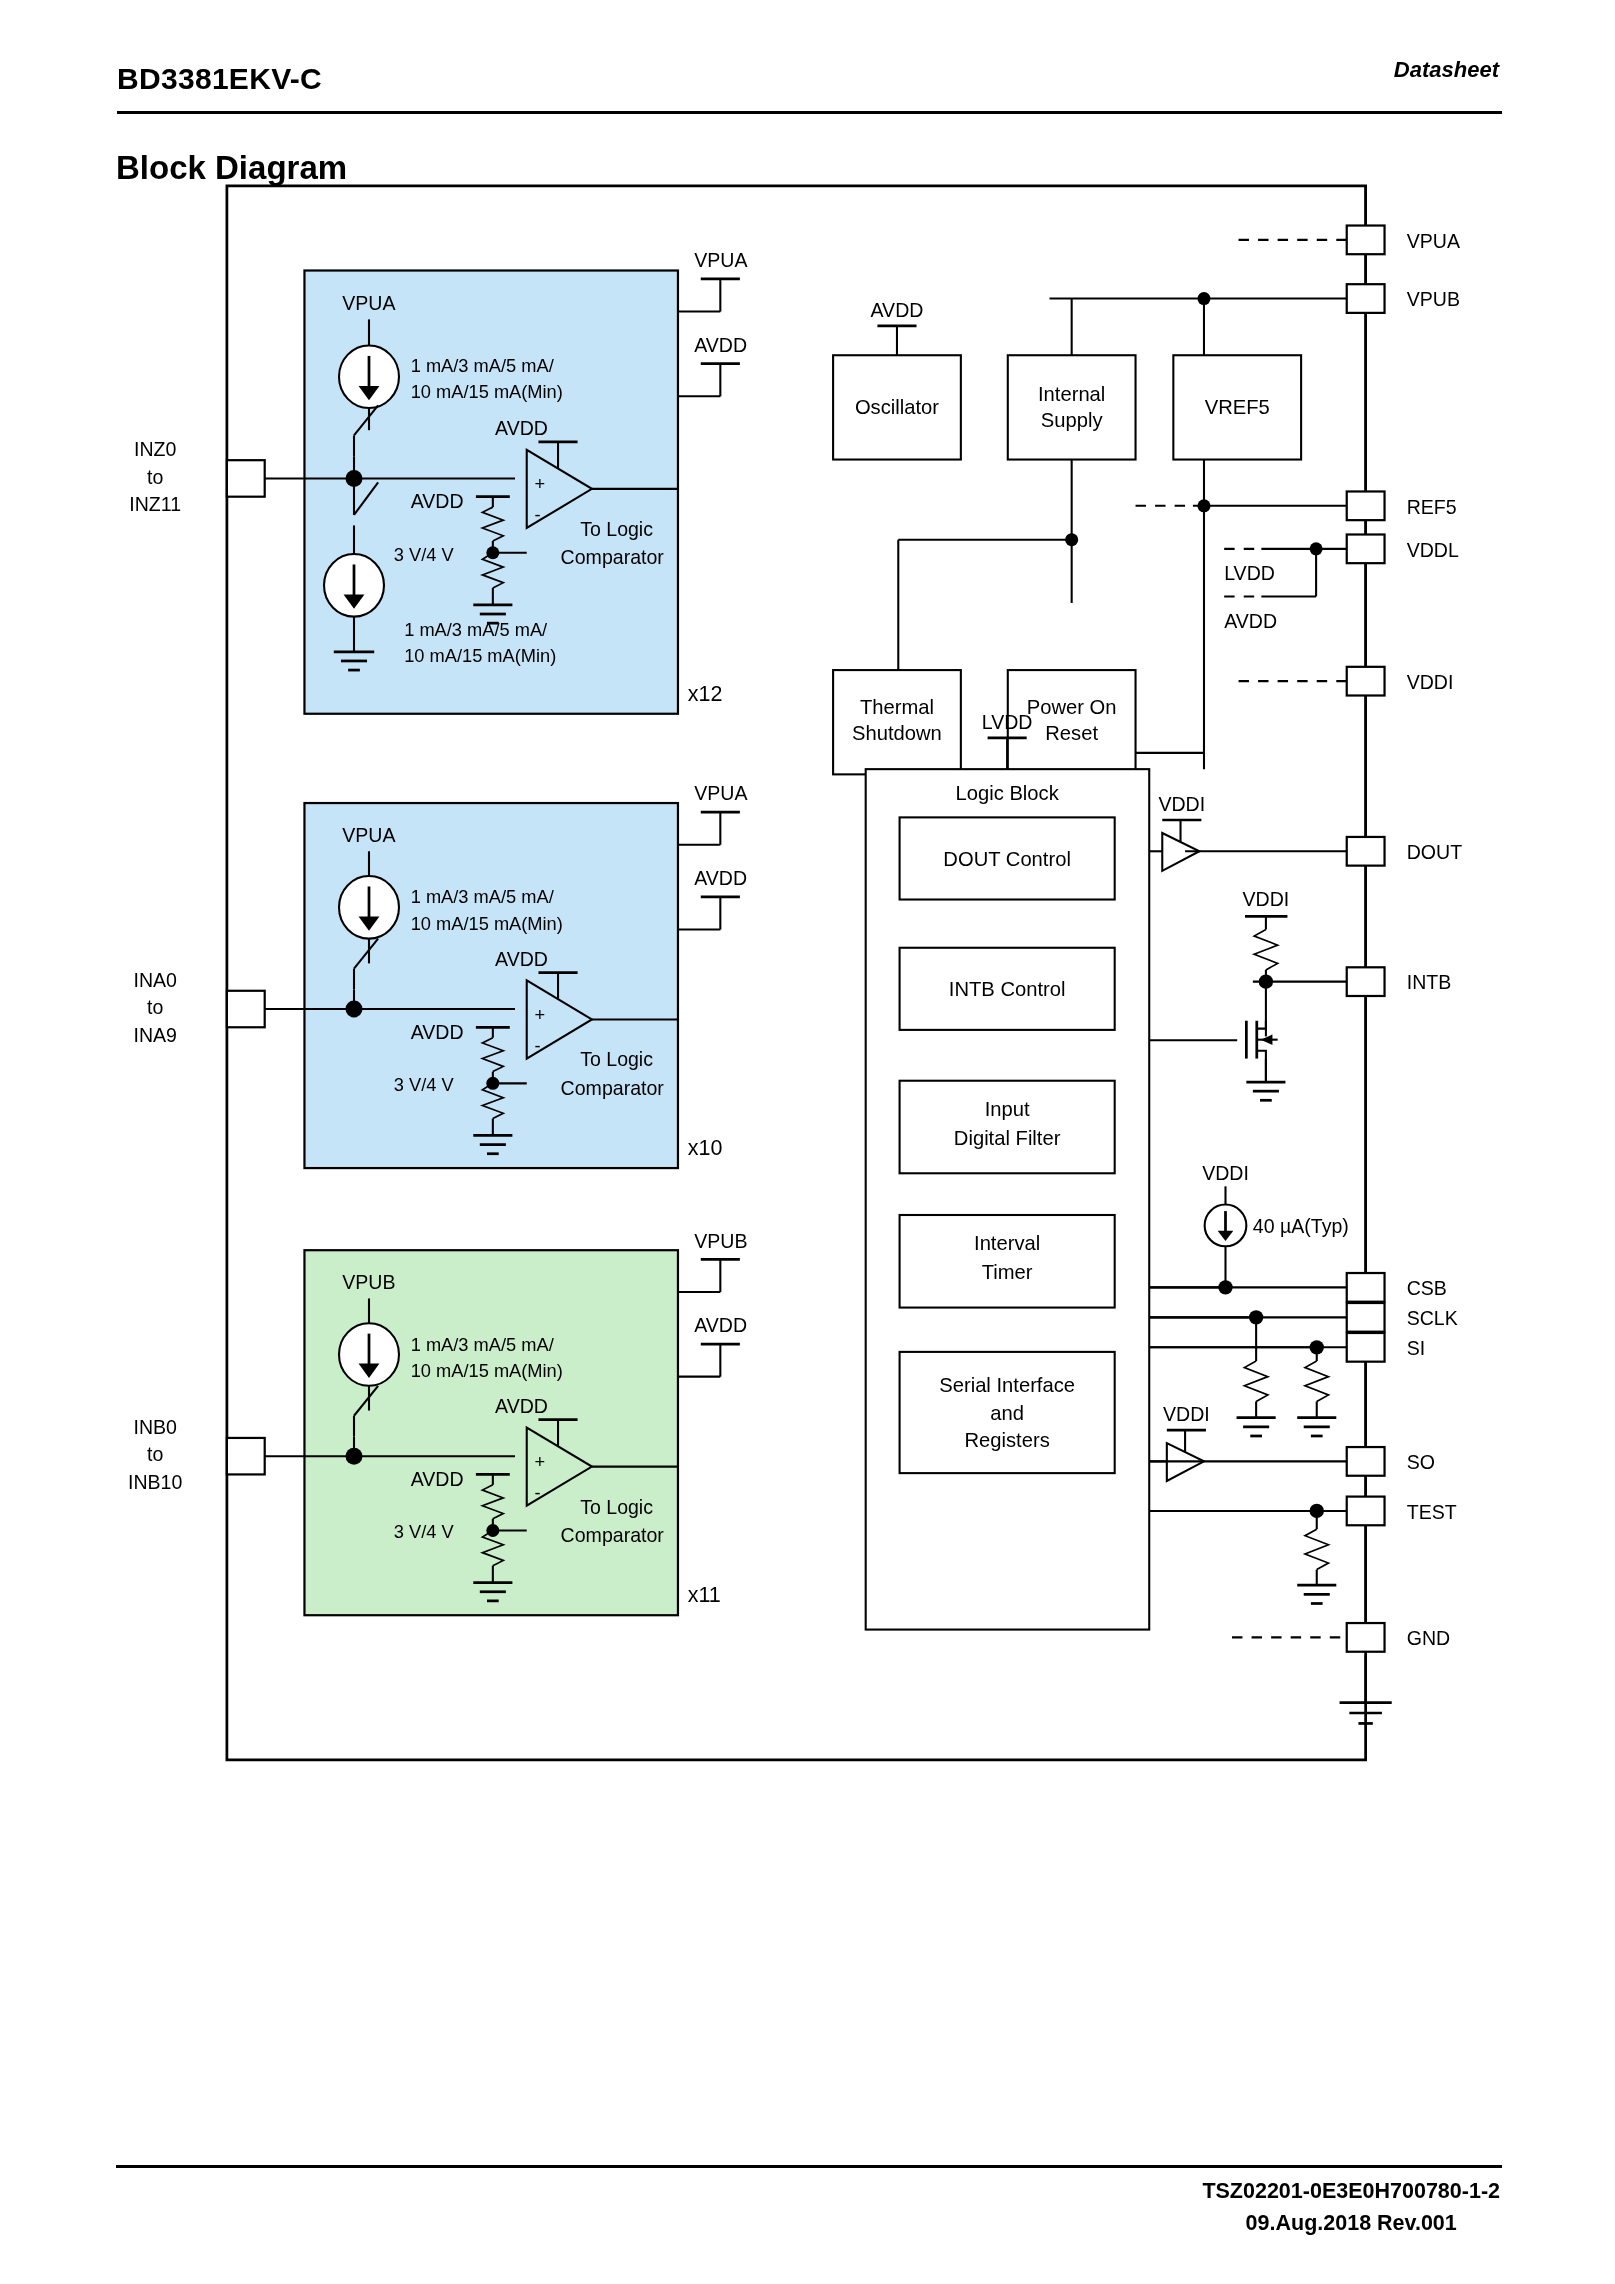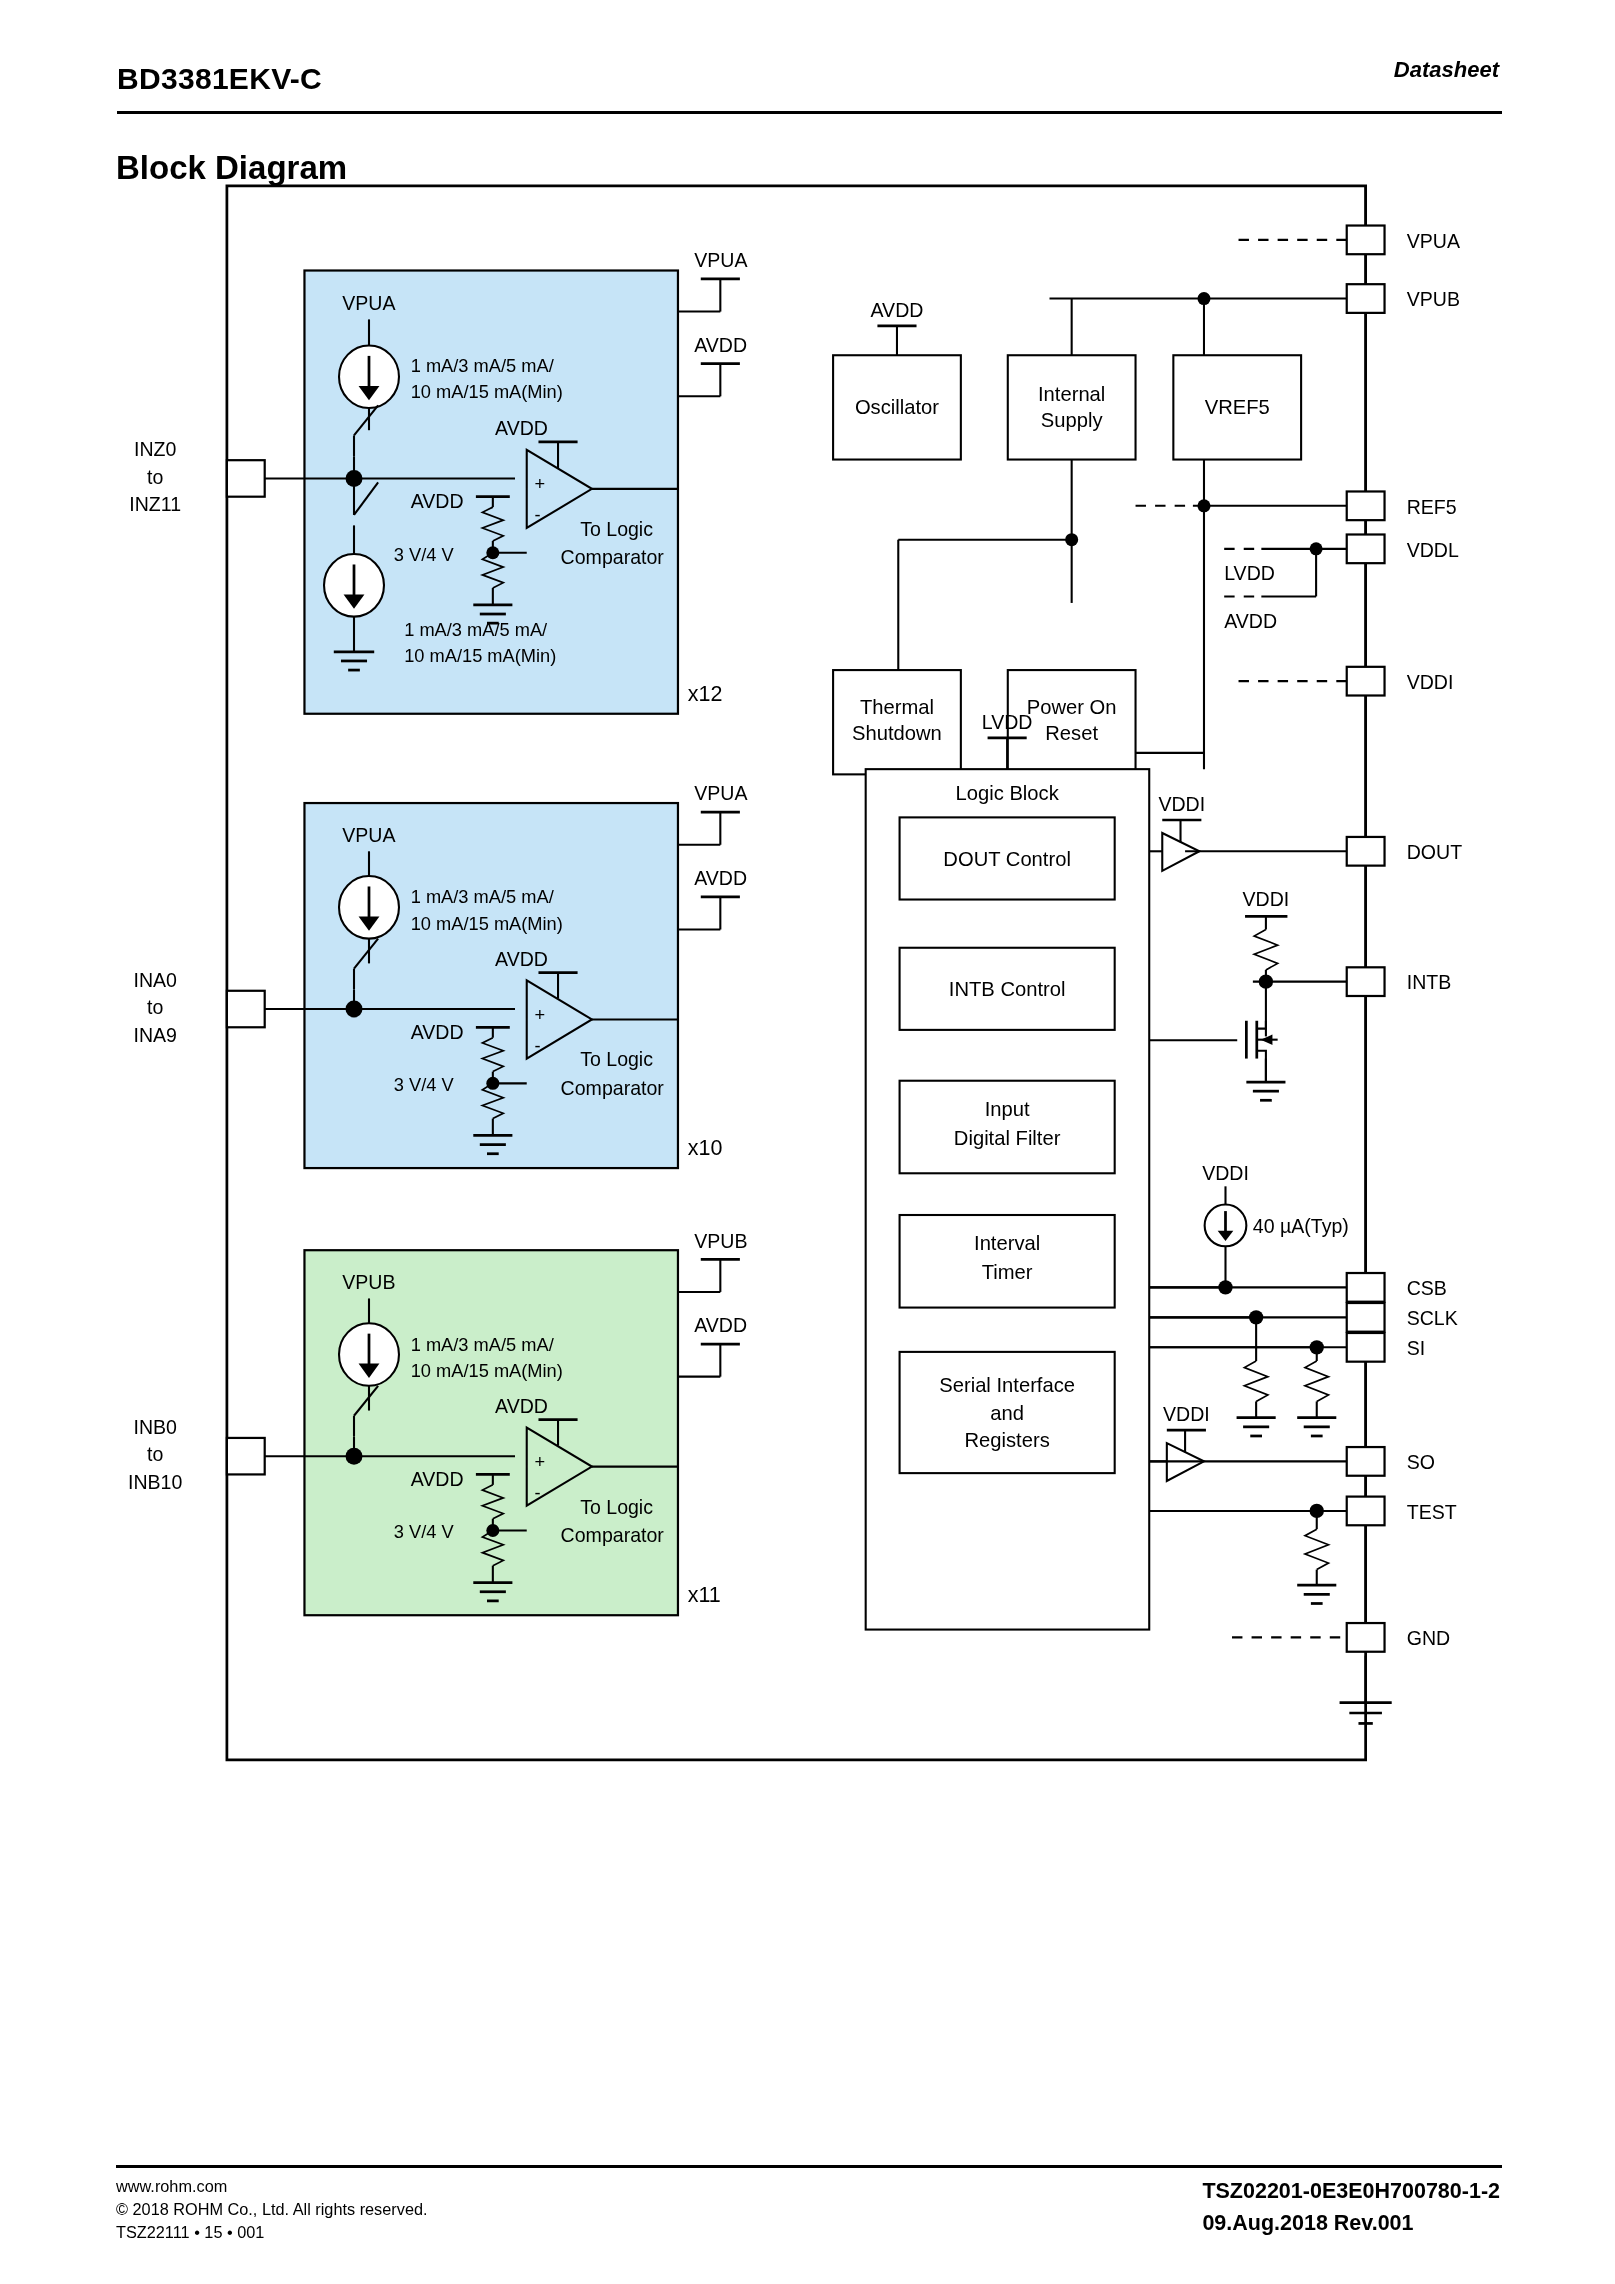--- a/index.html
+++ b/index.html
@@ -12,21 +12,21 @@
   .hdr-rule{position:absolute;left:117px;right:114px;top:111px;height:3.3px;background:#000;}
   .sec-title{position:absolute;left:116px;top:149px;font-size:33px;font-weight:bold;}
 
   
   .fig-cap{position:absolute;left:0;right:0;top:1773px;text-align:center;font-size:21.5px;}
 
   
   .ft-rule{position:absolute;left:116px;right:114px;top:2165px;height:2.6px;background:#000;}
   .ft-left{position:absolute;left:116px;top:2175px;font-size:16.3px;line-height:1.42;}
   .ft-page{position:absolute;left:0;right:0;top:2210px;text-align:center;font-size:21.5px;}
-  .ft-right{position:absolute;right:116px;top:2175px;text-align:left;font-size:21.5px;font-weight:bold;line-height:1.5;}
+  .ft-right{position:absolute;right:116px;top:2175px;text-align:center;font-size:21.5px;font-weight:bold;line-height:1.5;}
 
   
   svg.canvas{position:absolute;left:0;top:0;width:1616px;height:2284px;overflow:visible;}
   svg text{font-family:"Liberation Sans",sans-serif;fill:#000;}
   .t{font-size:30px;}
   .t-sm{font-size:28px;}
   .t-blk{font-size:31px;}
   .t-x{font-size:33px;}
   .ln{stroke:#000;stroke-width:3.2;fill:none;}
   .ln2{stroke:#000;stroke-width:4.2;fill:none;}
@@ -490,24 +490,19 @@
       <path class="ln" d="M1763 1975 L1880 1975"></path>
       <path class="ln" d="M1763 2021 L1927 2021"></path>
       <path class="ln" d="M1763 2067 L2020 2067"></path>
       <path class="ln" d="M1763 2318 L2020 2318"></path>
     </g>
 
   </svg>
 
 
   <div class="ft-rule"></div>
-  <div class="ft-left">
-    <div>www.rohm.com</div>
-    <div>© 2018 ROHM Co., Ltd. All rights reserved.</div>
-    <div>TSZ22111 • 15 • 001</div>
-  </div>
   <div class="ft-right">
     <div>TSZ02201-0E3E0H700780-1-2</div>
     <div>09.Aug.2018 Rev.001</div>
   </div>
 
 </div>
 
 
 </body></html>

